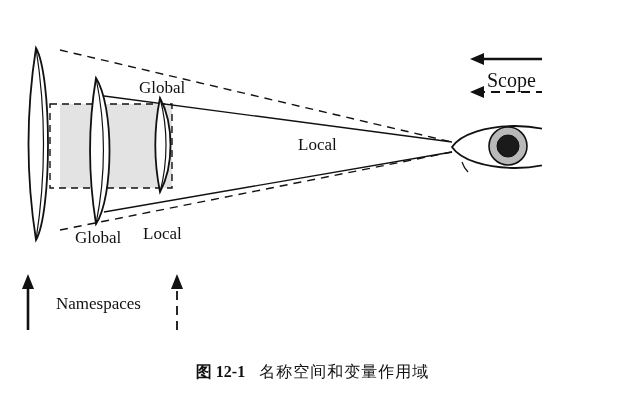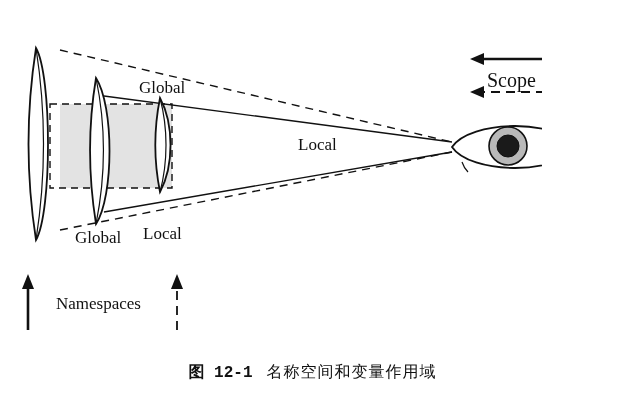--- a/index.html
+++ b/index.html
@@ -38,21 +38,21 @@
   .caption {
     position: absolute;
     left: 0;
     top: 362px;
     width: 625px;
     text-align: center;
     font-size: 16px;
     color: #111111;
     font-family: "Liberation Serif", serif;
   }
-  .caption .cap-num { margin-right: 10px; font-weight: bold; font-family: Liberation Mono, monospace; }
+  .caption .cap-num { margin-right: 10px; font-weight: bold; }
   .caption .cap-txt { letter-spacing: 1px; }
 </style>
 </head>
 <body>
 
 <div id="page">
 
   <svg id="diagram-svg" viewBox="0 0 625 404">
 
     <rect x="60" y="104" width="112" height="84" fill="#e3e3e3" stroke="none"></rect>

